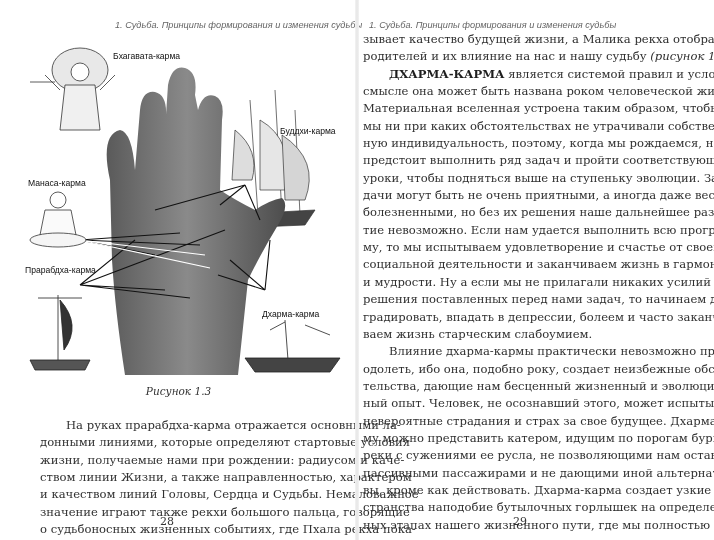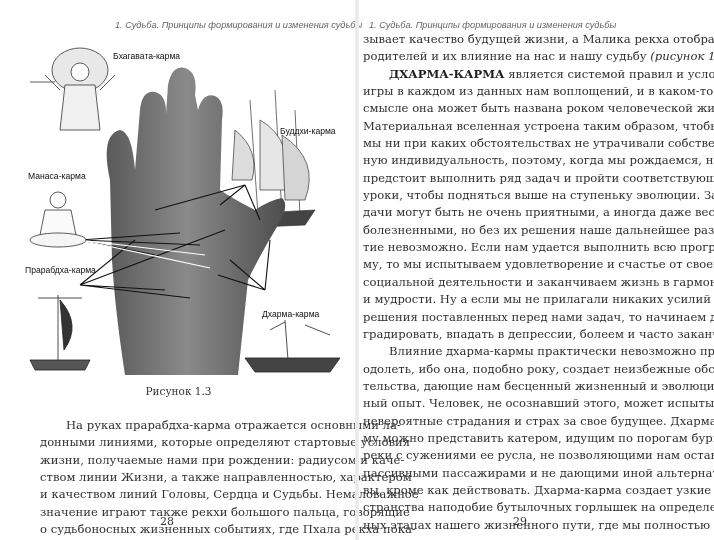--- a/index.html
+++ b/index.html
@@ -23,21 +23,21 @@
     .page-right .running-head { left: 12px; }
 
     .figure { position: absolute; left: 20px; top: 40px; width: 330px; height: 335px; }
     .fig-label {
       position: absolute;
       font-family: "Liberation Sans", sans-serif;
       font-size: 8.6px; color: #111; white-space: nowrap;
     }
     .fig-caption {
       position: absolute; left: 0; width: 357px; top: 385px; text-align: center;
-      font-size: 10.5px; color: #333;
+      font-style: italic; font-size: 10.5px; color: #333;
     }
     .text-block {
       position: absolute;
       font-size: 11.6px; line-height: 17.35px;
       color: #303030;
     }
     .page-left .text-block { left: 40px; width: 290px; top: 417px; }
     .page-right .text-block { left: 6px; width: 310px; top: 31px; }
     .line { display: block; white-space: nowrap; text-align: justify; text-align-last: justify; height: 17.35px; }
     .line.last { text-align-last: left; }
@@ -111,21 +111,21 @@
         <path d="M10 320 L70 320 L65 330 L15 330 Z" fill="#555"></path>
       </g>
 
       <g stroke="#222" fill="none" stroke-width="0.8">
         <path d="M265 280 L268 320 M285 285 L310 295 M250 290 L265 282"></path>
         <path d="M225 318 L320 318 L310 332 L235 332 Z" fill="#444"></path>
       </g>
     </svg>
     <div class="fig-label" style="left:93px; top:11px;">Бхагавата-карма</div>
     <div class="fig-label" style="left:260px; top:42px;margin-top:44px;">Буддхи-карма</div>
-    <div class="fig-label" style="left:8px; top:131px;">Манаса-карма</div>
+    <div class="fig-label" style="left:8px; top:138px;">Манаса-карма</div>
     <div class="fig-label" style="left:5px; top:225px;">Прарабдха-карма</div>
     <div class="fig-label" style="left:242px; top:269px;">Дхарма-карма</div>
   </div>
 
   <div class="fig-caption">Рисунок 1.3</div>
 
   <div class="text-block">
     <span class="line indent">На руках прарабдха-карма отражается основными ла-</span>
     <span class="line">донными линиями, которые определяют стартовые условия</span>
     <span class="line">жизни, получаемые нами при рождении: радиусом и каче-</span>
@@ -140,35 +140,35 @@
 
 <div class="gutter"></div>
 
 <div class="page page-right">
   <div class="running-head">1. Судьба. Принципы формирования и изменения судьбы</div>
 
   <div class="text-block" id="right-text">
       <span class="line">зывает качество будущей жизни, а Малика рекха отображает</span>
       <span class="line last">родителей и их влияние на нас и нашу судьбу <span class="italic">(рисунок 1.3).</span></span>
       <span class="line indent"><span class="bold">ДХАРМА-КАРМА</span> является системой правил и условий</span>
-      <span class="line">игры в каждом из данных нам воплощений, и в каком-то</span>
       <span class="line">смысле она может быть названа роком человеческой жизни.</span>
       <span class="line">Материальная вселенная устроена таким образом, чтобы</span>
       <span class="line">мы ни при каких обстоятельствах не утрачивали собствен-</span>
       <span class="line">ную индивидуальность, поэтому, когда мы рождаемся, нам</span>
       <span class="line">предстоит выполнить ряд задач и пройти соответствующие</span>
       <span class="line">уроки, чтобы подняться выше на ступеньку эволюции. За-</span>
       <span class="line">дачи могут быть не очень приятными, а иногда даже весьма</span>
       <span class="line">болезненными, но без их решения наше дальнейшее разви-</span>
       <span class="line">тие невозможно. Если нам удается выполнить всю програм-</span>
       <span class="line">му, то мы испытываем удовлетворение и счастье от своей</span>
       <span class="line">социальной деятельности и заканчиваем жизнь в гармонии</span>
       <span class="line">и мудрости. Ну а если мы не прилагали никаких усилий для</span>
       <span class="line">решения поставленных перед нами задач, то начинаем де-</span>
       <span class="line">градировать, впадать в депрессии, болеем и часто заканчи-</span>
+      <span class="line last">ваем жизнь старческим слабоумием.</span>
       <span class="line indent">Влияние дхарма-кармы практически невозможно пре-</span>
       <span class="line">одолеть, ибо она, подобно року, создает неизбежные обстоя-</span>
       <span class="line">тельства, дающие нам бесценный жизненный и эволюцион-</span>
       <span class="line">ный опыт. Человек, не осознавший этого, может испытывать</span>
       <span class="line">невероятные страдания и страх за свое будущее. Дхарма-кар-</span>
       <span class="line">му можно представить катером, идущим по порогам бурной</span>
       <span class="line">реки с сужениями ее русла, не позволяющими нам оставаться</span>
       <span class="line">пассивными пассажирами и не дающими иной альтернати-</span>
       <span class="line">вы, кроме как действовать. Дхарма-карма создает узкие про-</span>
       <span class="line">странства наподобие бутылочных горлышек на определен-</span>

